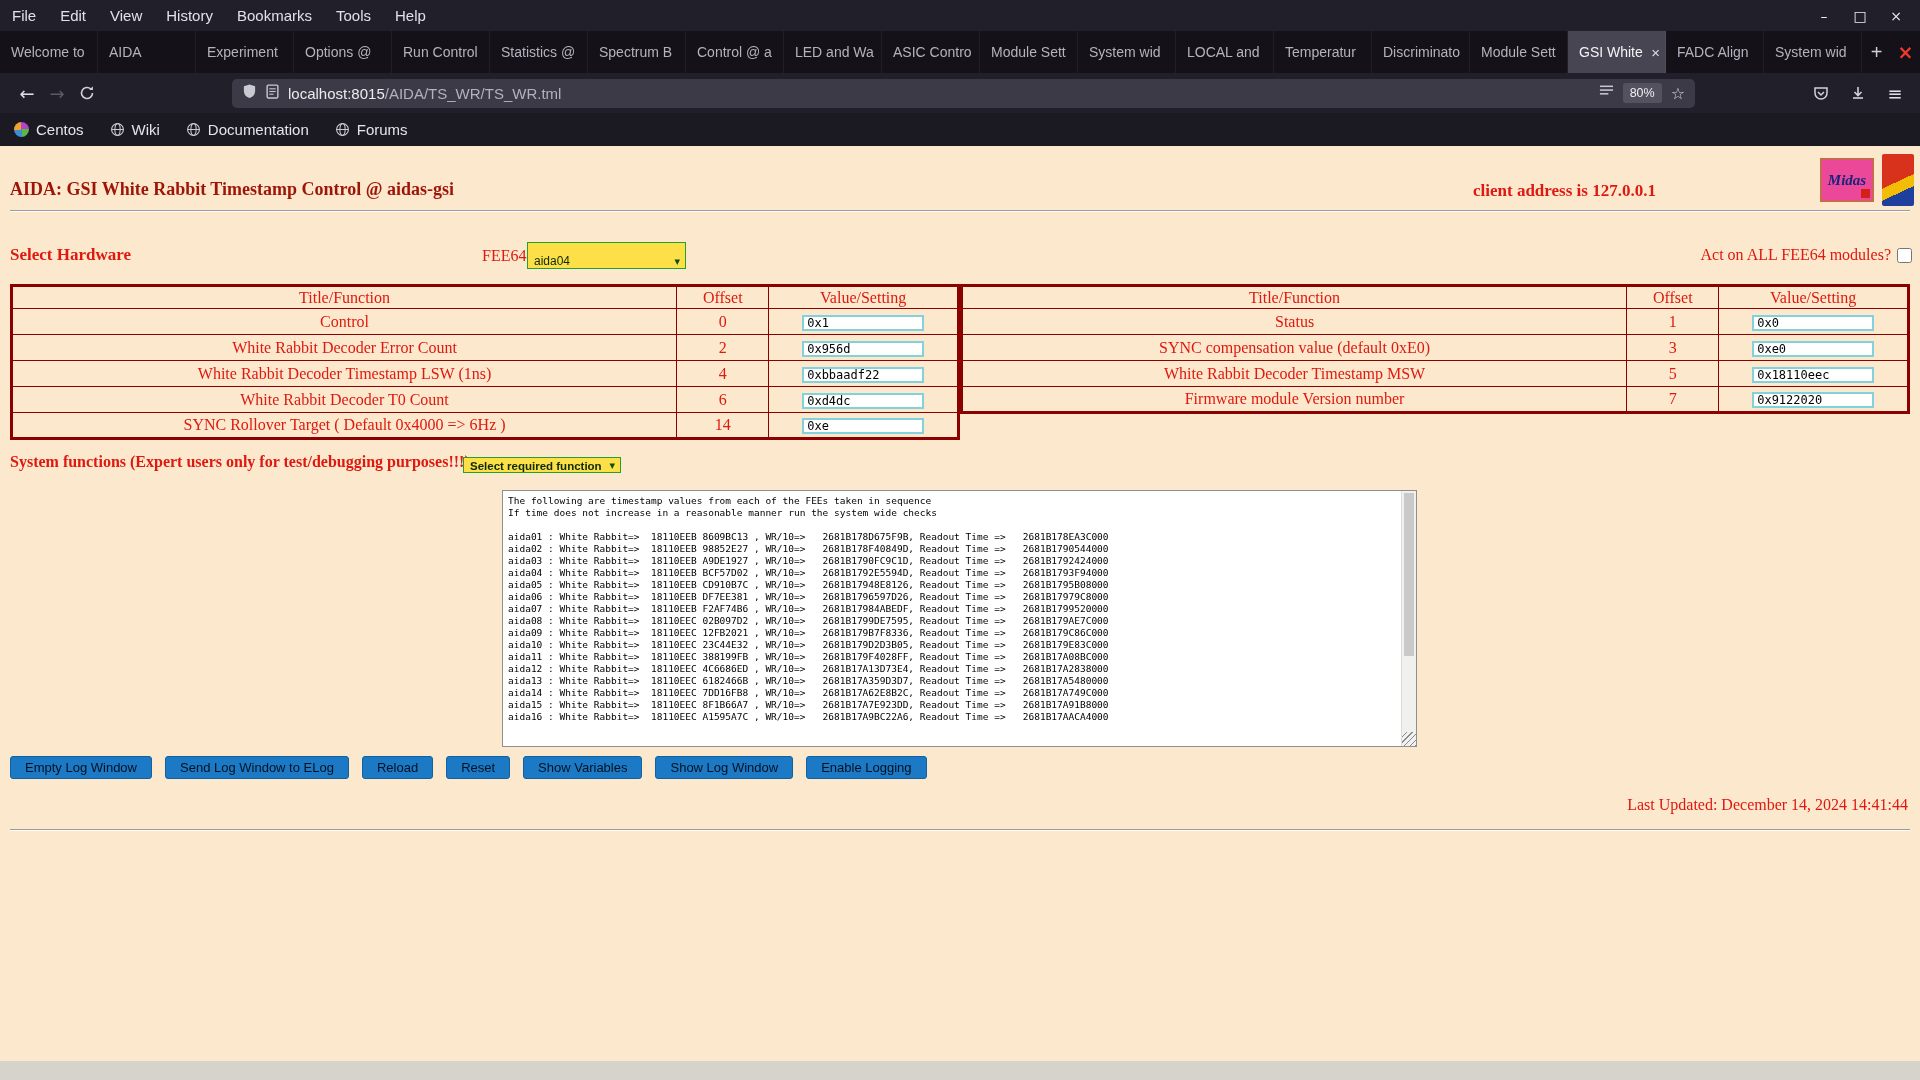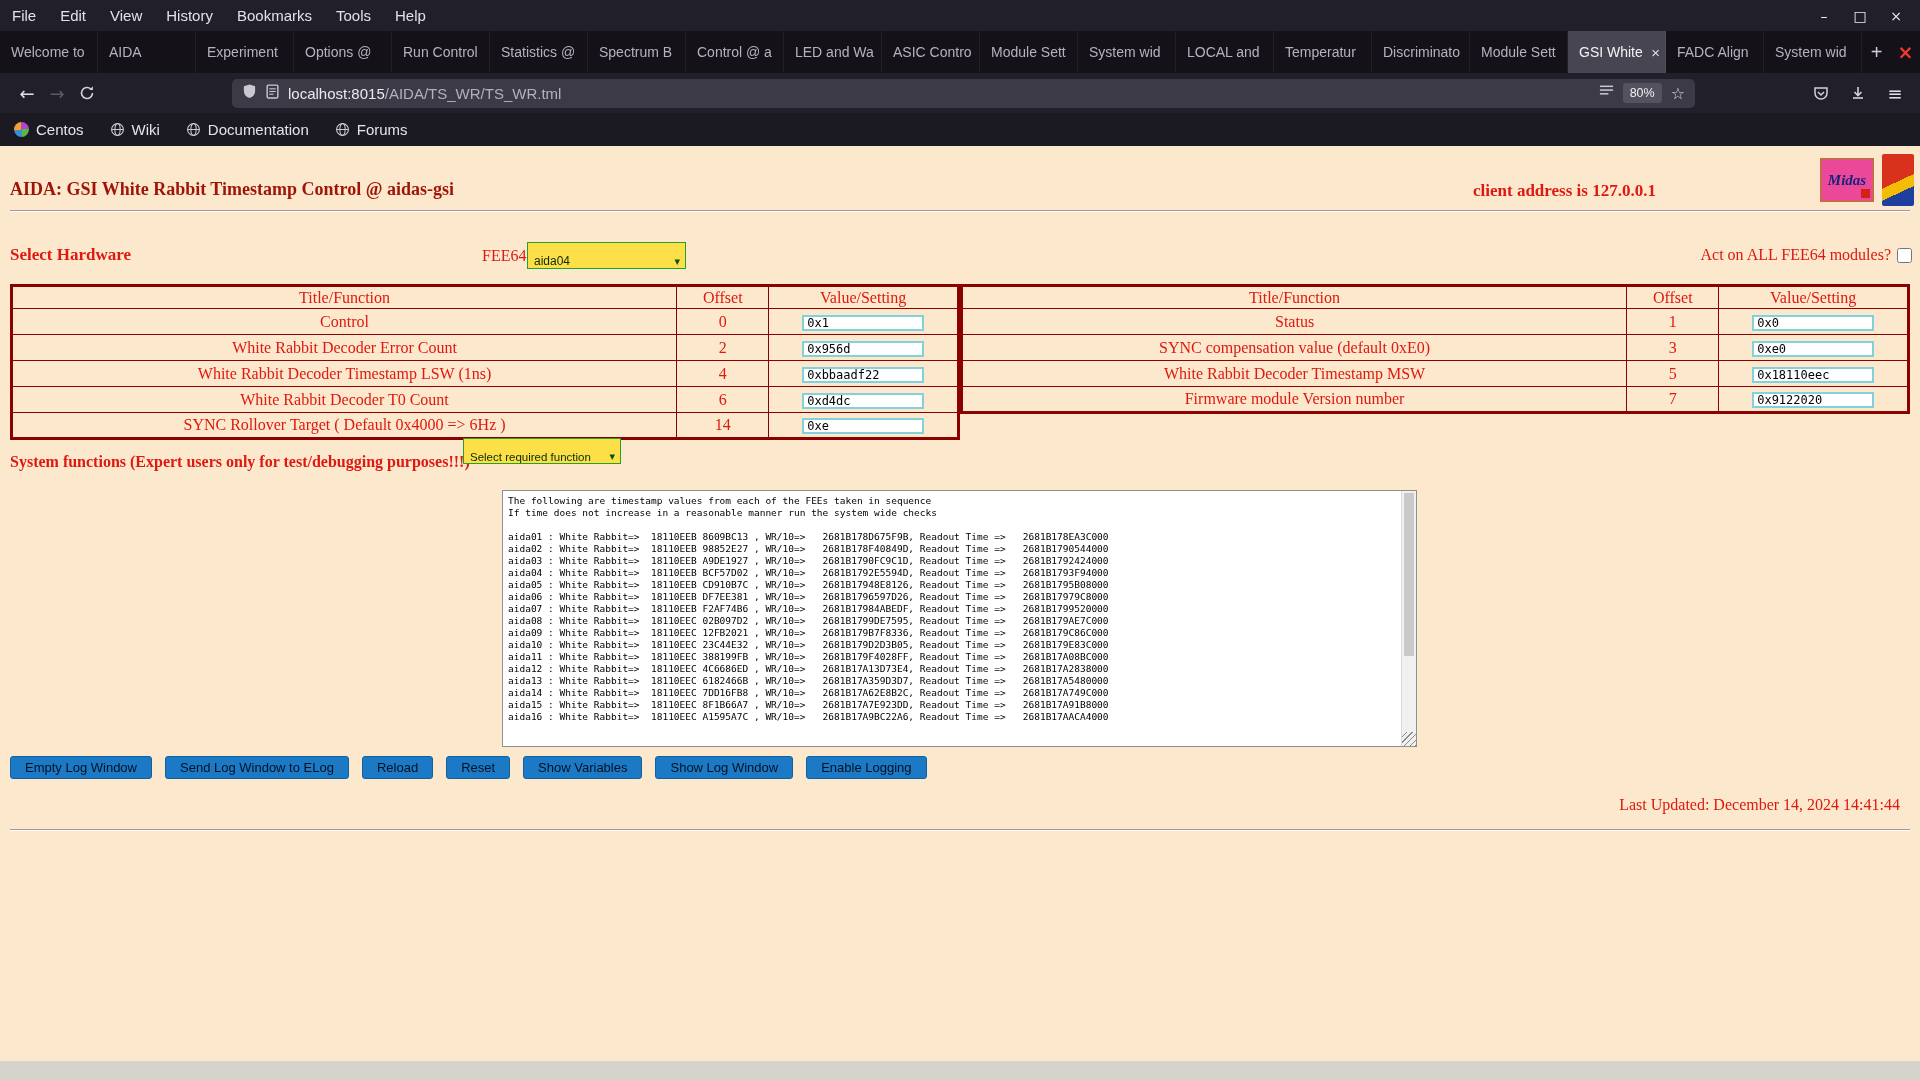--- a/index.html
+++ b/index.html
@@ -65,21 +65,21 @@
            border-top:1px solid #9c9c9c; border-bottom:1px solid #fffdf5; }
   .hr1 { top:64px; } .hr2 { top:683px; }
 
   .select-hw-label { position:absolute; left:10px; top:99px; font-size:17px; font-weight:bold; color:#df1810; }
   .fee64-label { position:absolute; left:482px; top:101px; font-size:16px; color:#df1810; }
   .gsel { background:#fde047; border:1px solid #27a02b; display:flex; align-items:flex-end;
           font-family:"Liberation Sans", sans-serif; }
   .gsel-val { padding-left:6px; font-size:12px; color:#0a2a0a; flex:1; white-space:nowrap; overflow:hidden; }
   .gsel-arrow { padding:0 5px; font-size:11px; color:#0c4d12; font-family:"DejaVu Sans", sans-serif; }
   .fee-select { position:absolute; left:527px; top:96px; width:159px; height:27px; }
-  .func-select { position:absolute; left:463px; top:292px; width:158px; height:26px; }
+  .func-select { position:absolute; left:463px; top:311px; width:158px; height:16px;font-weight:bold; }
   .func-select .gsel-val { font-size:11.5px; }
   .act-all { position:absolute; right:8px; top:100px; display:flex; align-items:center; gap:6px;
              font-size:16px; color:#df1810; }
   .act-chk { width:15px; height:15px; }
 
   .reg { position:absolute; top:138px; border-collapse:collapse; table-layout:fixed;
          border:3px solid #8b0000; font-size:16px; color:#df1810; font-family:"Liberation Serif", serif; }
   .reg-left { left:10px; width:950px; }
   .reg-right { left:960px; width:950px; }
   .reg th, .reg td { border:1px solid #8b0000; text-align:center; font-weight:normal; padding:0;
@@ -101,21 +101,21 @@
                    border-left:1px solid #dcdcdc; }
   .log-thumb { position:absolute; top:2px; left:2px; right:2px; height:64%; background:#c9c9c9; }
   .log-grip { position:absolute; right:0; bottom:0; width:14px; height:14px;
               background:repeating-linear-gradient(135deg, transparent 0 3px, #8a8a8a 3px 4px); }
 
   .btn-row { position:absolute; left:10px; top:610px; display:flex; gap:13px; }
   .action-btn { height:23px; background:#1b79c6; border:1px solid #11619f; border-radius:3px;
                 font-family:"Liberation Sans", sans-serif; font-size:13px; color:#04121f;
                 padding:0 14px; display:flex; align-items:center; cursor:pointer; }
 
-  .last-updated { position:absolute; right:20px; top:650px; font-size:16px; color:#df1810; }
+  .last-updated { position:absolute; right:12px; top:650px; font-size:16px; color:#df1810; }
 
   .bottom-strip { position:absolute; left:0; top:1061px; width:1920px; height:19px; background:#d6d3cc; }
 </style>
 </head>
 <body>
 
 <div class="menubar">
   <div class="menu-items">
       <div class="menu-item">File</div>
       <div class="menu-item">Edit</div>

